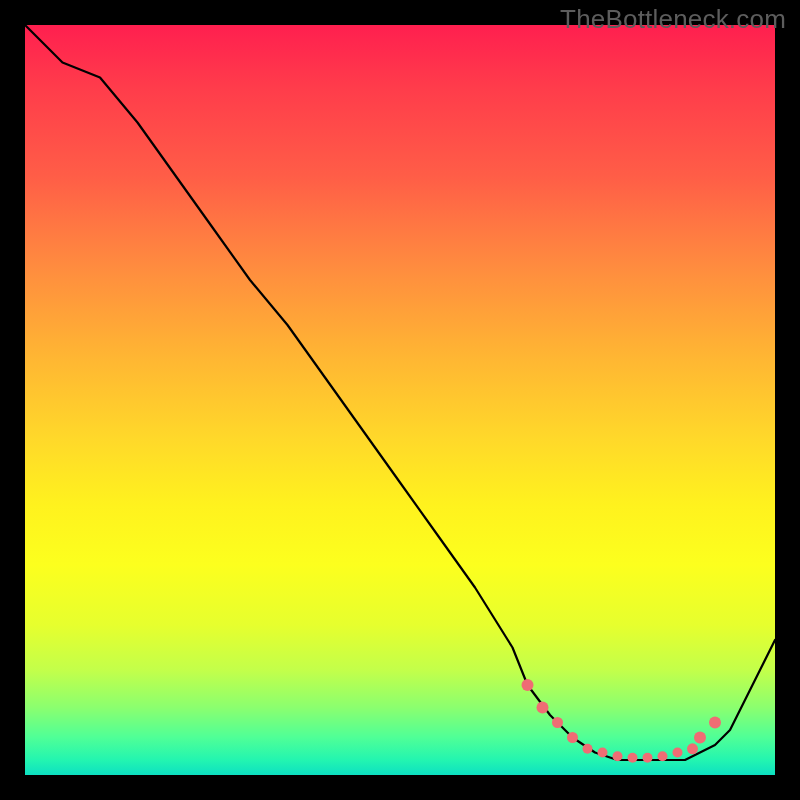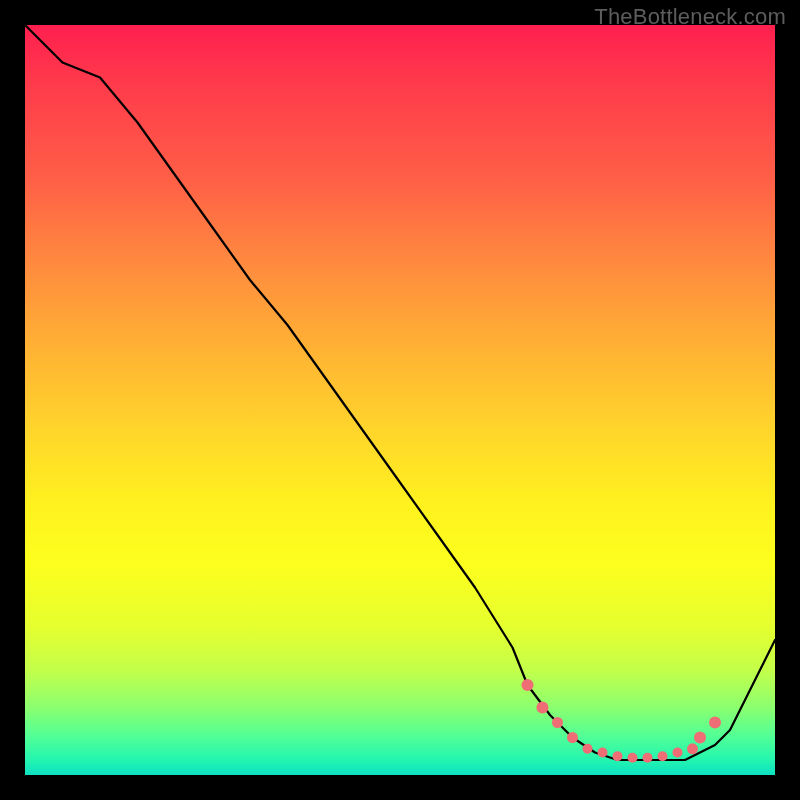--- a/index.html
+++ b/index.html
@@ -15,21 +15,21 @@
     position: relative;
     width: 800px;
     height: 800px;
     background: #000;
   }
   .watermark {
     position: absolute;
     top: 4px;
     right: 14px;
     color: #5d5d5d;
-    font-size: 22px;
+    font-size: 26px;
     font-weight: 400;
     letter-spacing: 0.2px;
     z-index: 3;
   }
   .plot {
     position: absolute;
     left: 25px;
     top: 25px;
     width: 750px;
     height: 750px;

